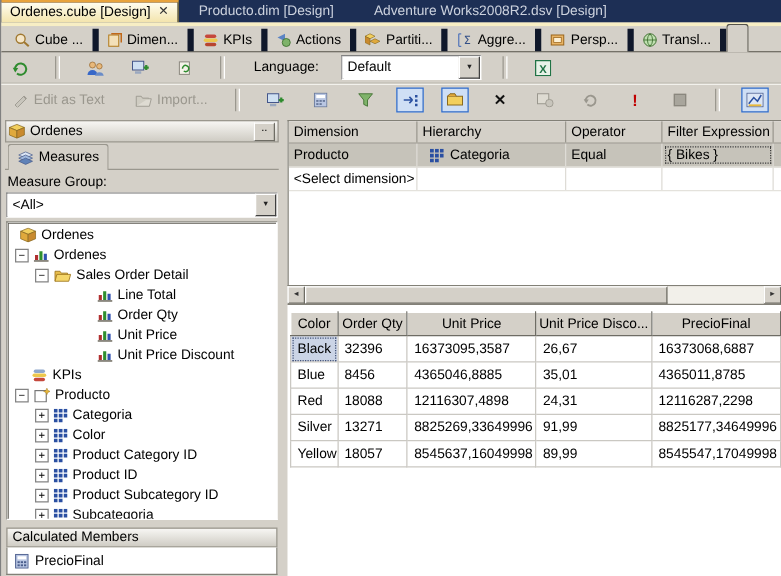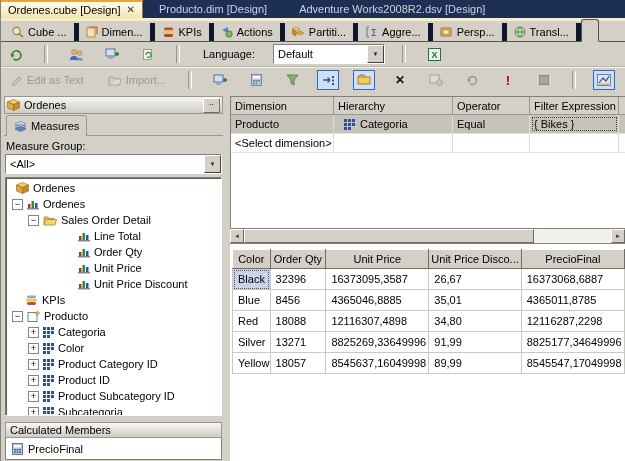--- a/index.html
+++ b/index.html
@@ -635,21 +635,21 @@
             <td>Blue</td>
             <td>8456</td>
             <td>4365046,8885</td>
             <td>35,01</td>
             <td>4365011,8785</td>
           </tr>
           <tr>
             <td>Red</td>
             <td>18088</td>
             <td>12116307,4898</td>
-            <td>34,80</td>
+            <td>24,31</td>
             <td>12116287,2298</td>
           </tr>
           <tr>
             <td>Silver</td>
             <td>13271</td>
             <td>8825269,33649996</td>
             <td>91,99</td>
             <td>8825177,34649996</td>
           </tr>
           <tr>

